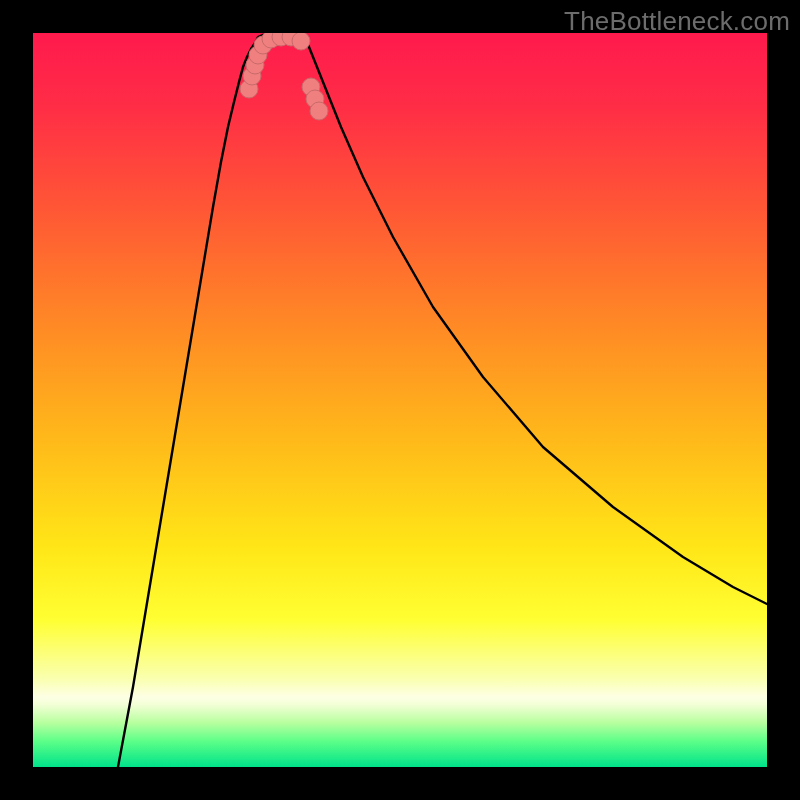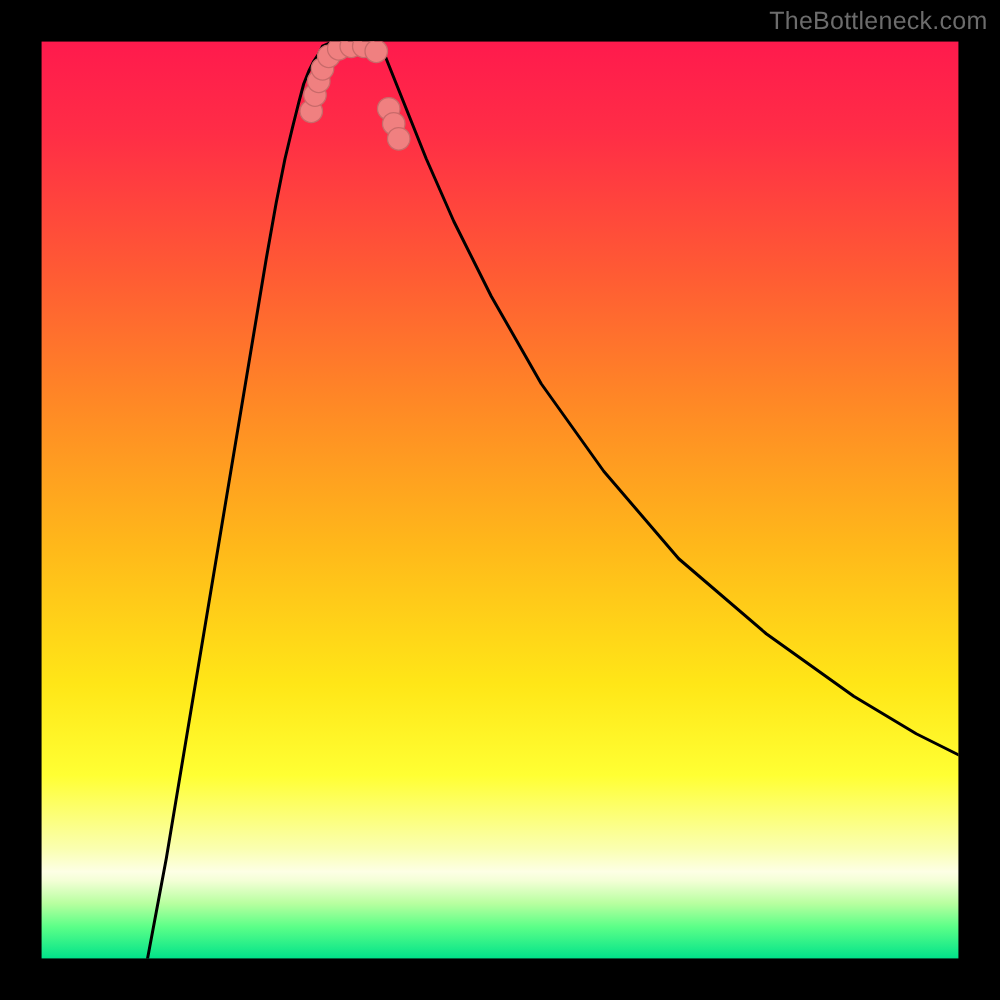--- a/index.html
+++ b/index.html
@@ -29,21 +29,21 @@
   }
   .gradient {
     position: absolute;
     inset: 0;
   }
   .watermark {
     position: absolute;
     top: 6px;
     right: 10px;
     color: #6c6c6c;
-    font-size: 20px;
+    font-size: 26px;
     font-weight: 400;
     letter-spacing: 0.2px;
   }
   svg {
     position: absolute;
     inset: 0;
   }
 </style>
 </head>
 <body>

